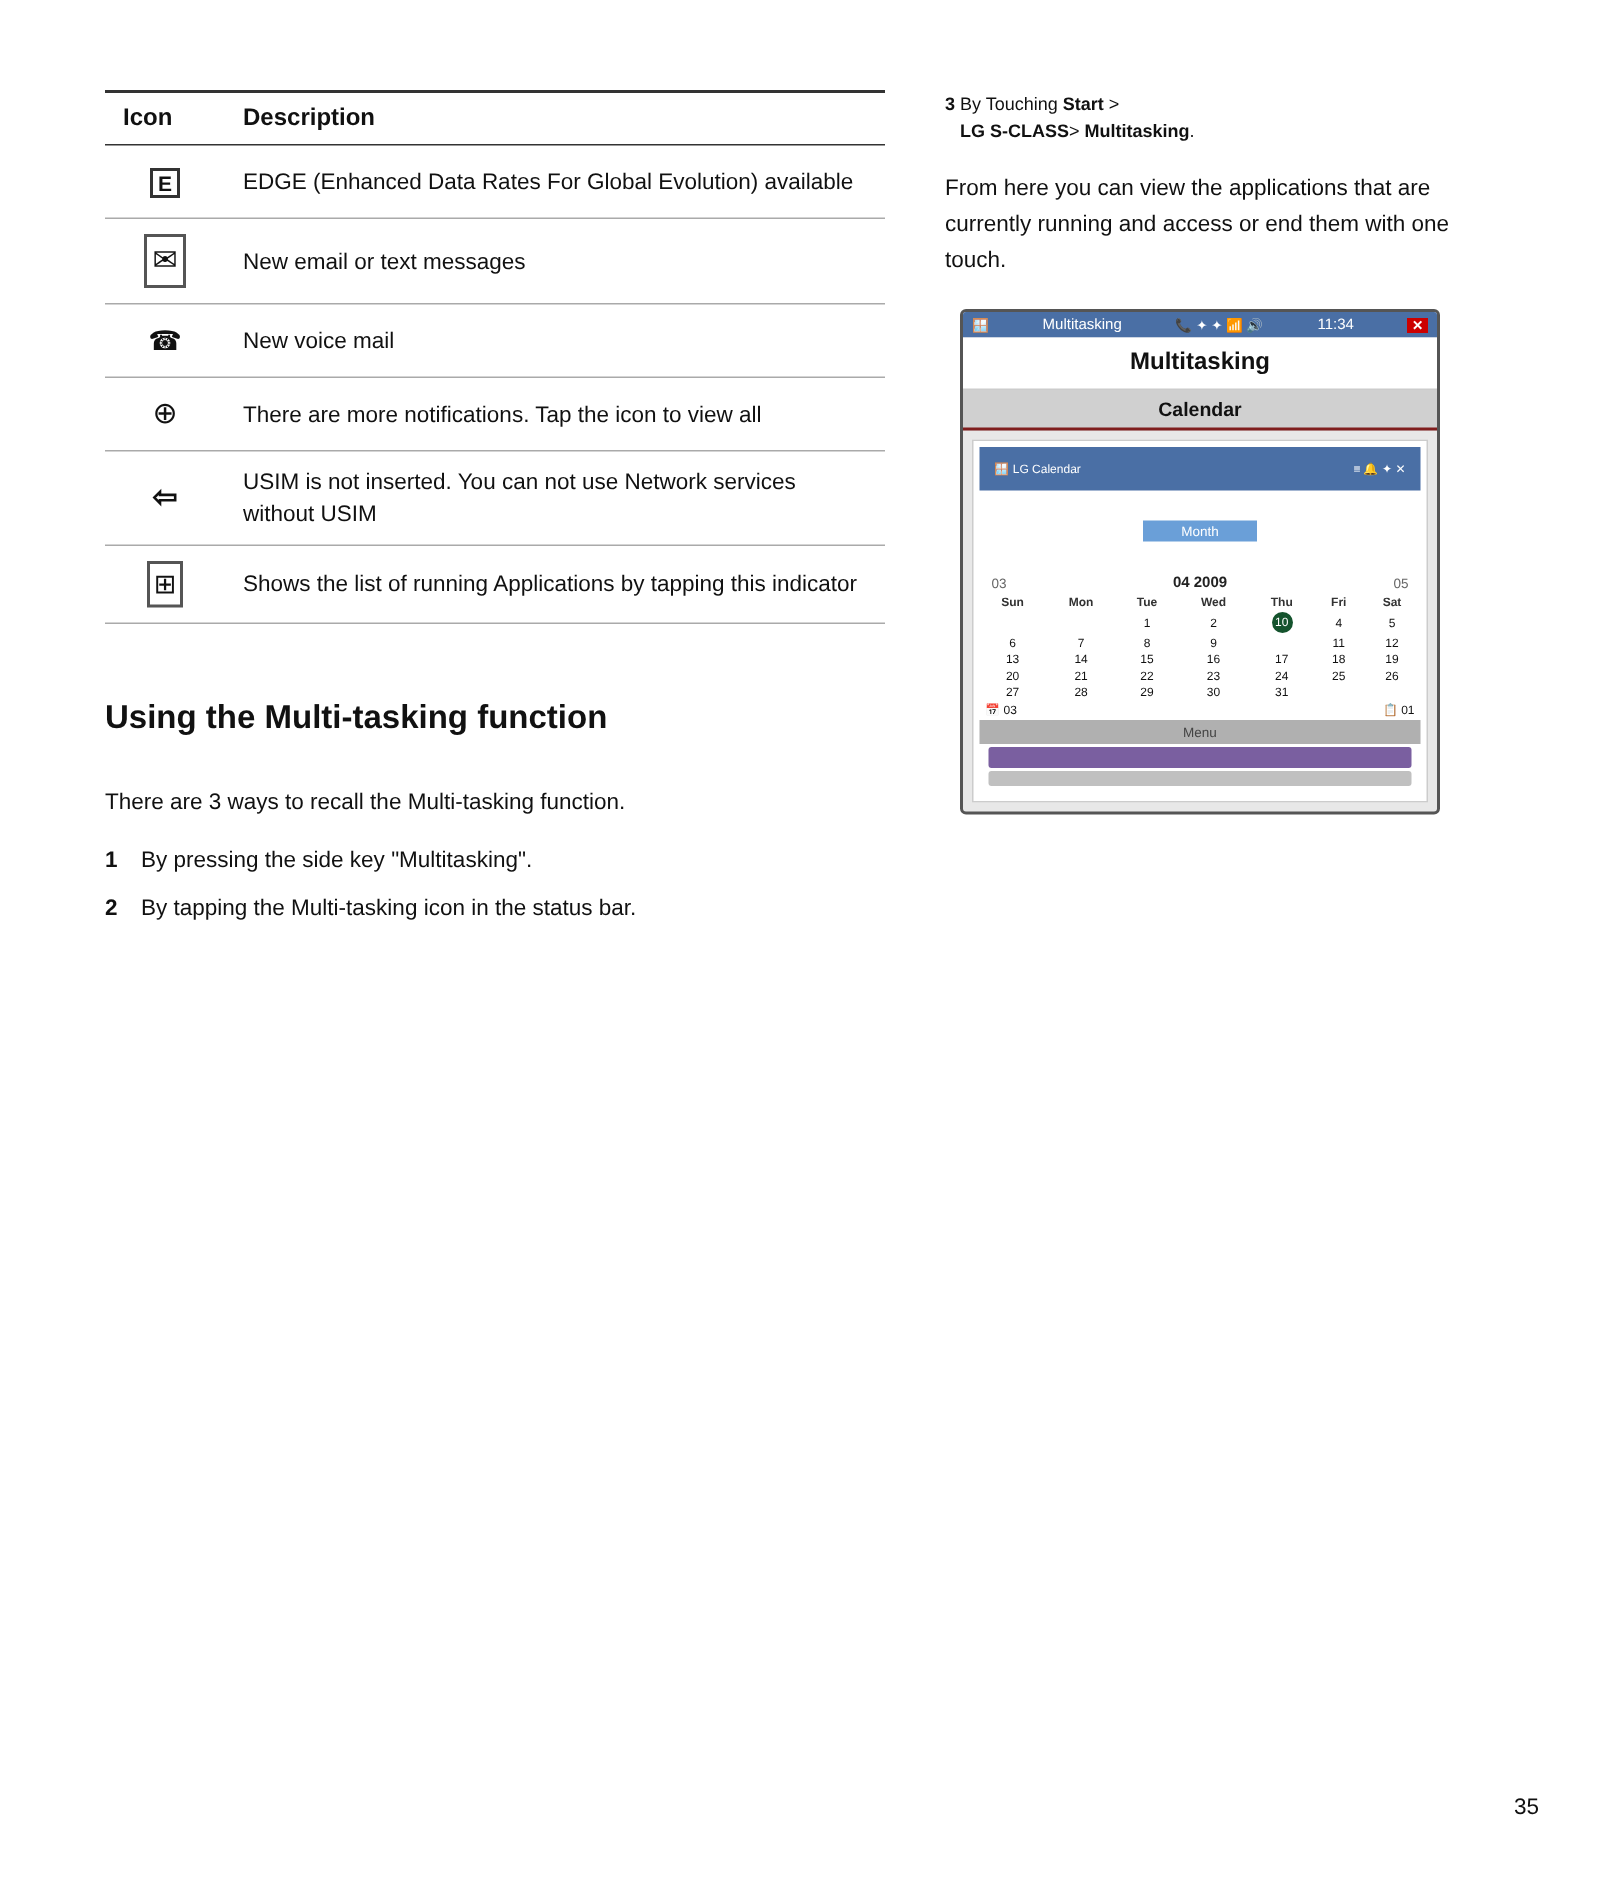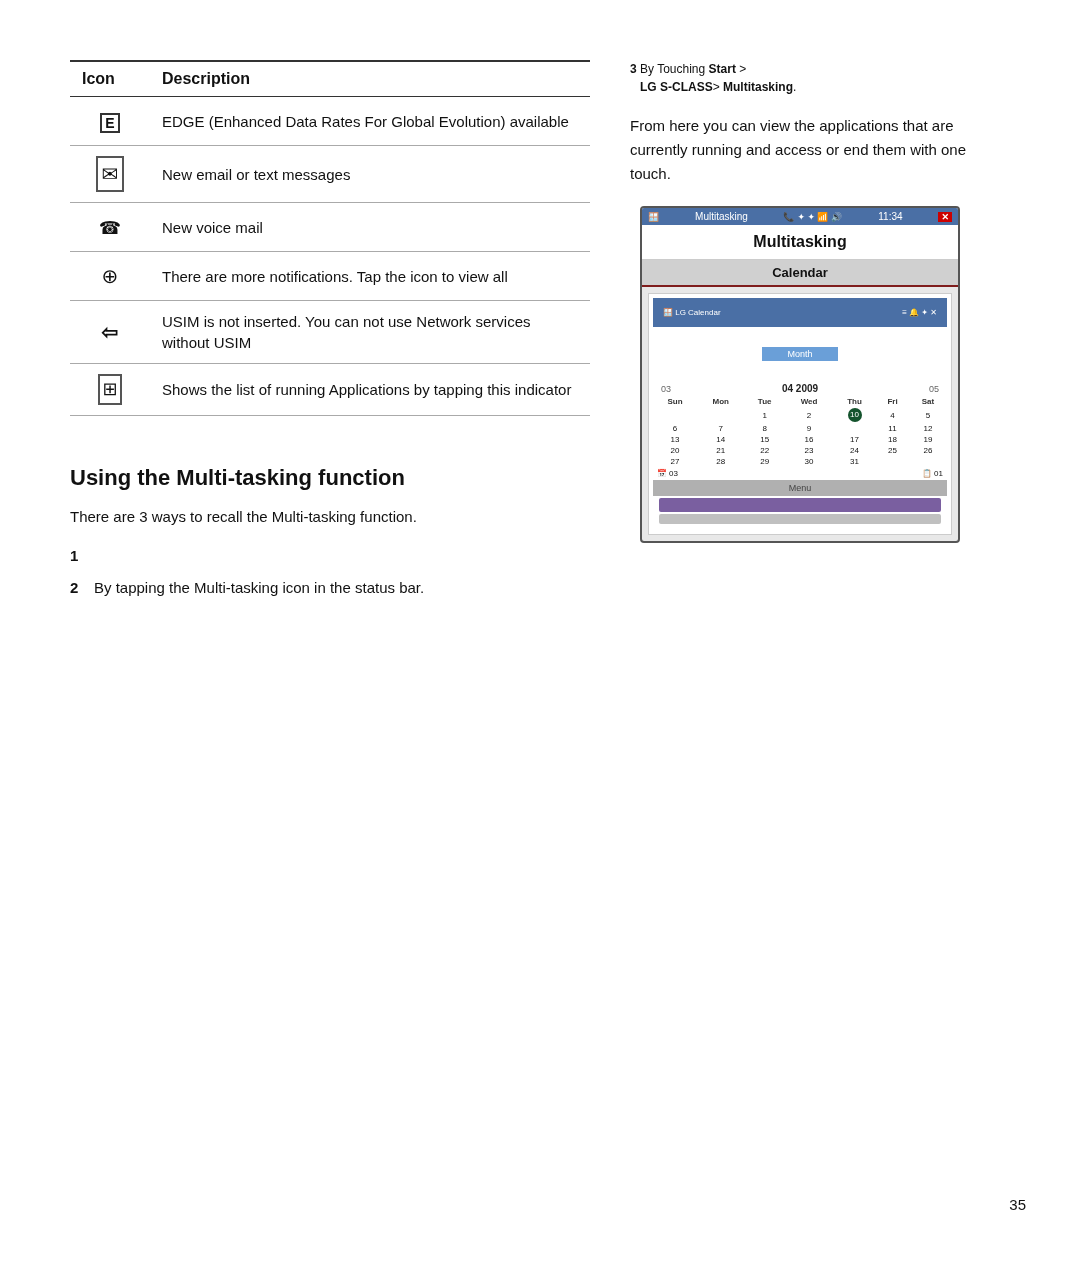--- a/index.html
+++ b/index.html
@@ -62,21 +62,21 @@
     .icon-table td.icon-cell {
       text-align: center;
       font-size: 20px;
       vertical-align: middle;
     }
 
     
     .section-title {
       font-size: 22px;
       font-weight: bold;
-      margin-bottom: 12px;
+      margin-bottom: 30px;
       line-height: 1.3;
     }
 
     .section-body {
       font-size: 15px;
       line-height: 1.6;
       margin-bottom: 16px;
     }
 
     .numbered-list {
@@ -316,20 +316,21 @@
           </tr>
         </tbody>
     </table>
 
     <div class="section">
       <div class="section-title">Using the Multi-tasking function</div>
       <div class="section-body">There are 3 ways to recall the Multi-tasking function.</div>
       <ol class="numbered-list" id="steps-list">
       <li>
             <span class="list-num">1</span>
+            <span>By pressing the side key "Multitasking".</span>
           </li>
           <li>
             <span class="list-num">2</span>
             <span>By tapping the Multi-tasking icon in the status bar.</span>
           </li>
         </ol>
     </div>
 
   </div>
 

